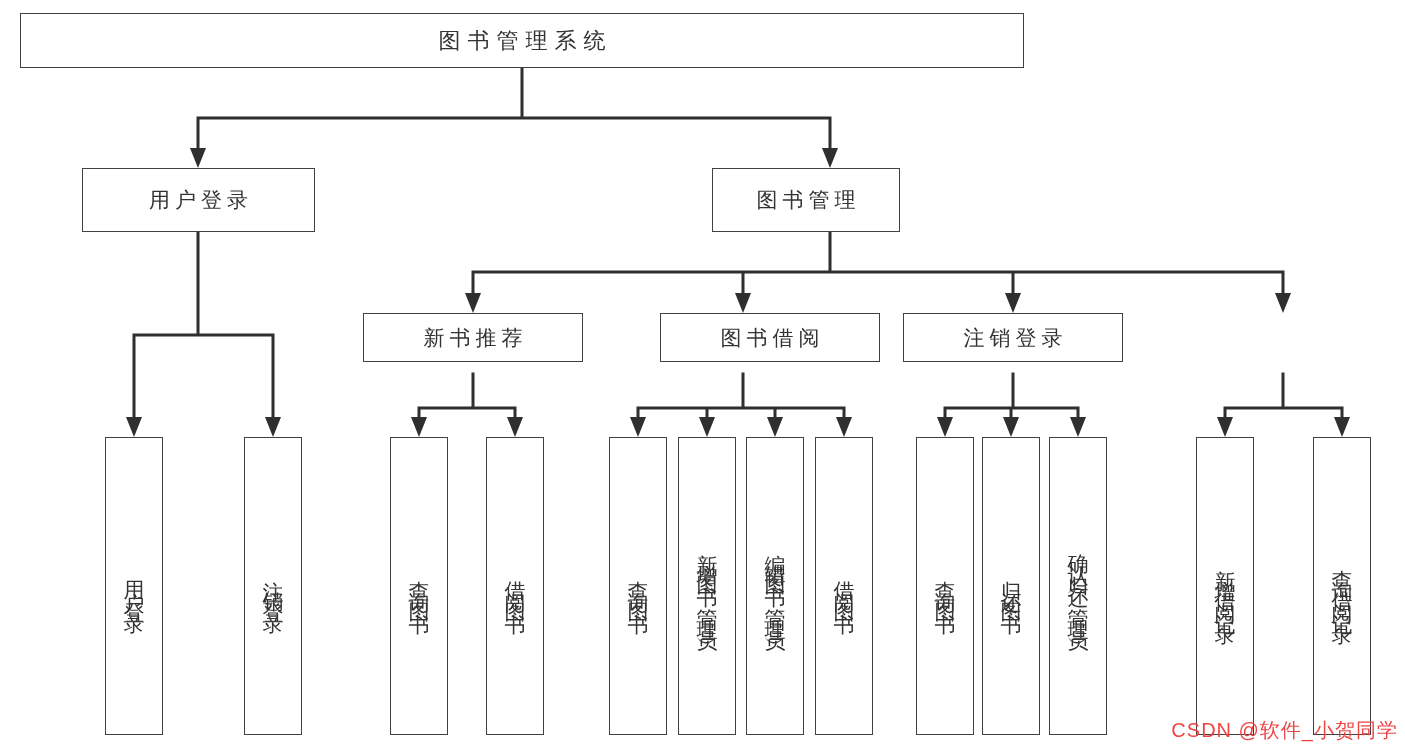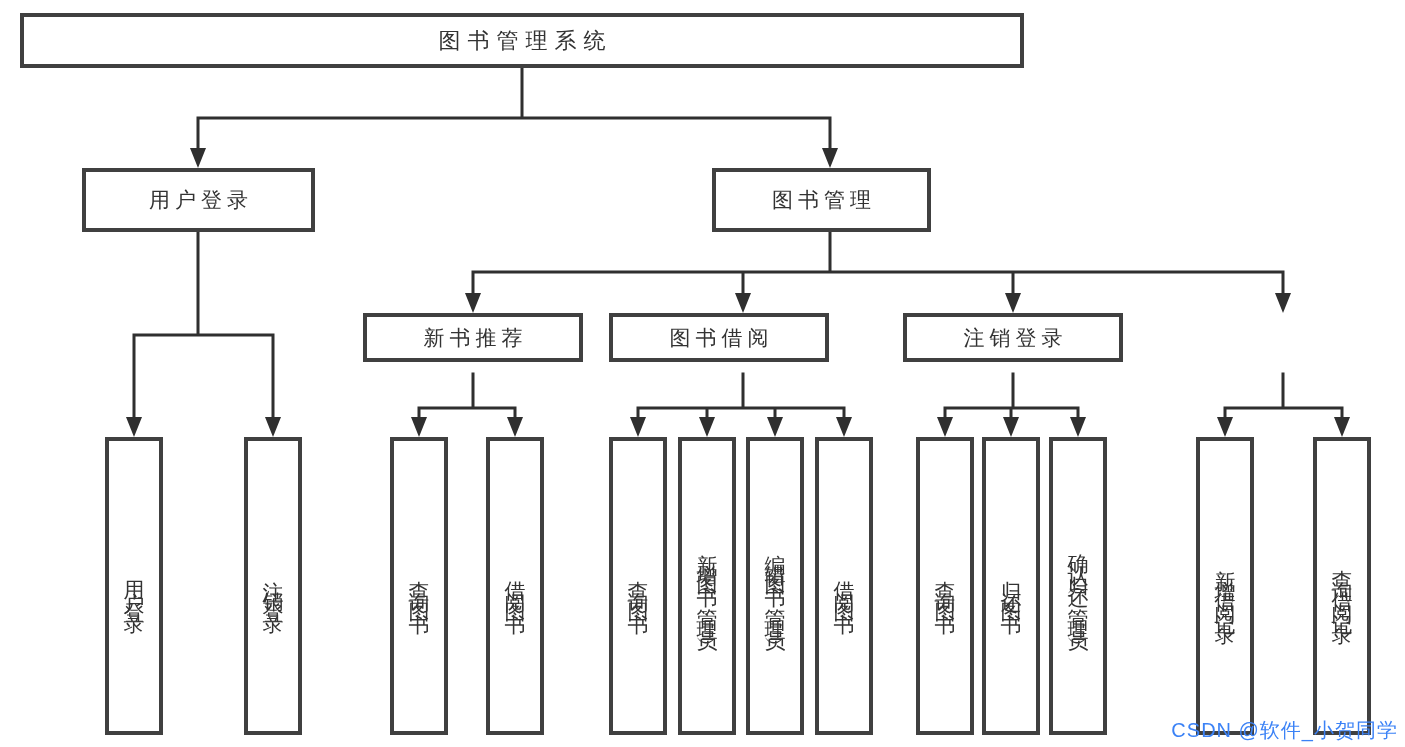--- a/index.html
+++ b/index.html
@@ -9,50 +9,50 @@
     position: relative;
     width: 1405px;
     height: 747px;
     background: #ffffff;
     overflow: hidden;
   }
   .wires { position: absolute; left: 0; top: 0; width: 1405px; height: 747px; }
   .node, .vnode {
     position: absolute;
     background: #ffffff;
-    border: 4px solid #404040;
+    border: 1px solid #404040;
     color: #333333;
     display: flex;
     align-items: center;
     justify-content: center;
     white-space: nowrap;
   }
   .node { font-size: 21px; letter-spacing: 5px; text-indent: 5px; }
   .root { left: 20px; top: 13px; width: 1004px; height: 55px; font-size: 22px; letter-spacing: 7px; text-indent: 7px; }
   .l2 { top: 168px; height: 64px; }
   .l2.a { left: 82px;  width: 233px; }
-  .l2.b { left: 712px; width: 219px; }
+  .l2.b { left: 712px; width: 188px; }
   .l3 { top: 313px; height: 49px; width: 220px; }
   .vnode {
     top: 437px;
     height: 298px;
     width: 58px;
     writing-mode: vertical-rl;
     text-orientation: mixed;
     font-size: 21px;
     letter-spacing: 11px;
     white-space: normal;
   }
   .watermark {
     position: absolute;
     right: 7px;
     bottom: 3px;
     font-size: 20px;
     letter-spacing: 1px;
-    color: #3b82f6;
+    color: #ef4444;
     z-index: 5;
   }
 </style>
 </head>
 <body>
 
 <div class="canvas">
 
   <svg class="wires" width="1405" height="747" viewBox="0 0 1405 747" xmlns="http://www.w3.org/2000/svg">
     <path d="M522 68 V118 M198 118 H830 M198 118 V152 M830 118 V152
@@ -84,21 +84,21 @@
       <polygon points="1334,417 1350,417 1342,437"></polygon>
     </g>
   </svg>
 
   <div class="node root">图书管理系统</div>
 
   <div class="node l2 a">用户登录</div>
   <div class="node l2 b">图书管理</div>
 
   <div class="node l3" style="left:363px">新书推荐</div>
-  <div class="node l3" style="left:609px">图书借阅</div>
+  <div class="node l3" style="left:660px">图书借阅</div>
   <div class="node l3" style="left:903px">注销登录</div>
 
   <div class="vnode" style="left:105px">用户登录</div>
   <div class="vnode" style="left:244px">注销登录</div>
 
   <div class="vnode" style="left:390px">查询图书</div>
   <div class="vnode" style="left:486px">借阅图书</div>
 
   <div class="vnode" style="left:609px">查询图书</div>
   <div class="vnode" style="left:678px">新增图书（管理员）</div>

